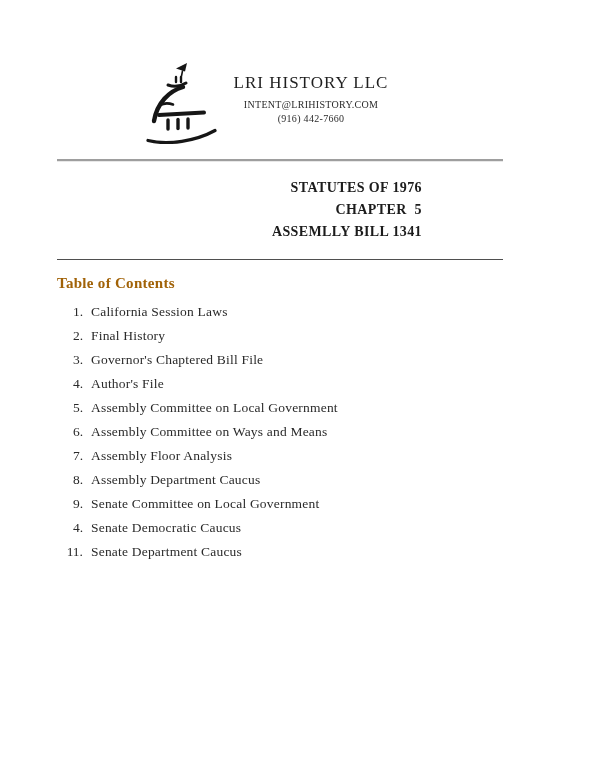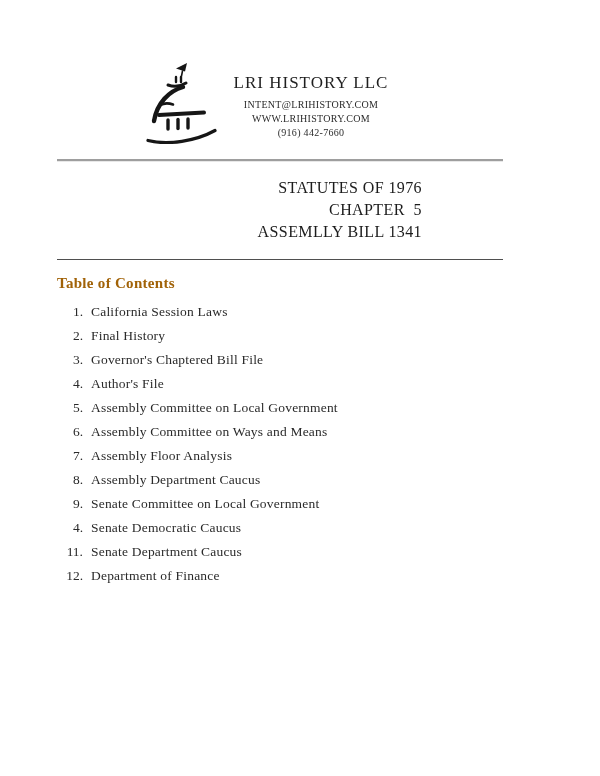--- a/index.html
+++ b/index.html
@@ -67,22 +67,22 @@
   }
 
   
   .reference-block {
     position: absolute;
     right: 110px;
     top: 177px;
     text-align: right;
   }
   .ref-line {
-    font-size: 16px;
-    font-weight: normal;
+    font-size: 14px;
+    font-weight: bold;
     letter-spacing: 0.4px;
     line-height: 22px;
     color: #1c1c1c;
     white-space: pre;
   }
 
   
   .toc-title {
     position: absolute;
     left: 57px;
@@ -139,21 +139,20 @@
     <path d="M22,58 L22,67" stroke-width="3.4"></path>
     <path d="M32,57.5 L32,66.5" stroke-width="3.4"></path>
     <path d="M42,57 L42,66" stroke-width="3.4"></path>
 
     <path d="M2,78.5 C22,83.5 50,79 69,68.5" stroke-width="3.2"></path>
   </svg>
 
   <div class="header-text">
     <div class="company-name">LRI HISTORY LLC</div>
     <div class="contact-line">INTENT@LRIHISTORY.COM</div>
-    <div class="contact-line">WWW.LRIHISTORY.COM</div>
     <div class="contact-line">(916) 442-7660</div>
   </div>
 
   <div class="rule-top"></div>
   <div class="rule-bottom"></div>
 
   <div class="reference-block">
     <div class="ref-line">STATUTES OF 1976</div>
     <div class="ref-line">CHAPTER  5</div>
     <div class="ref-line">ASSEMLLY BILL 1341</div>
@@ -199,19 +198,15 @@
       <span class="toc-label">Senate Committee on Local Government</span>
     </div>
     <div class="toc-item">
       <span class="toc-num">4.</span>
       <span class="toc-label">Senate Democratic Caucus</span>
     </div>
     <div class="toc-item">
       <span class="toc-num">11.</span>
       <span class="toc-label">Senate Department Caucus</span>
     </div>
-    <div class="toc-item">
-      <span class="toc-num">12.</span>
-      <span class="toc-label">Department of Finance</span>
-    </div>
   </div>
 
 </div>
 
 </body></html>

